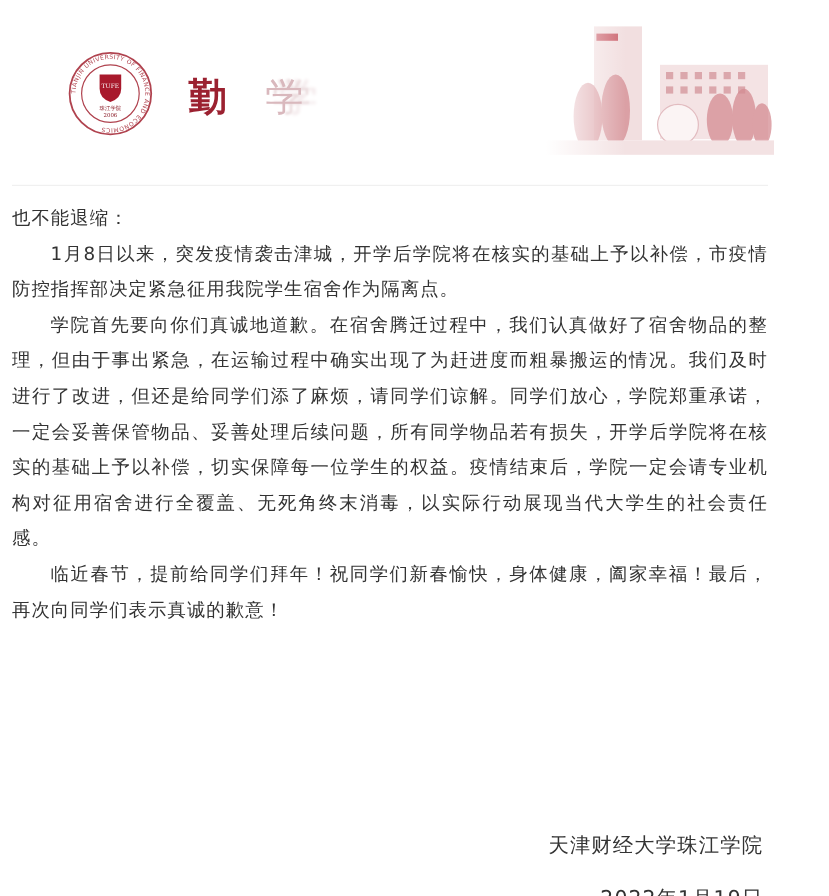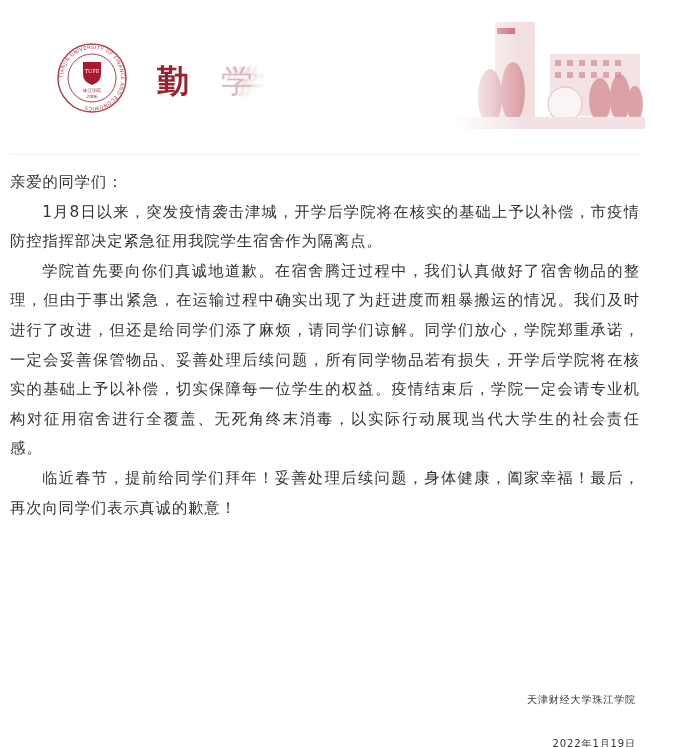--- a/index.html
+++ b/index.html
@@ -14,21 +14,21 @@
   .motto-1 { left: 157px; }
   .motto-1 .c2 { margin-left: 30px; }
   .motto-2 { left: 312px; }
   .motto-2 .c2 { margin-left: 14px; }
   .campus { position: absolute; left: 455px; top: 12px; width: 190px; height: 125px; }
   .rule { position: absolute; left: 10px; top: 154px; width: 630px; height: 1px; background: #f0f0f0; }
   .letter { position: absolute; left: 10px; top: 168px; width: 630px; font-size: 15.3px;
             line-height: 29.6px; letter-spacing: 0.9px; text-align: justify; }
   .letter p { margin: 0; }
   .letter p.indent { text-indent: 2.1em; }
-  .sign { position: absolute; right: 55px; text-align: right; font-size: 10px; letter-spacing: 0.9px; }
+  .sign { position: absolute; right: 55px; text-align: right; font-size: 17px; letter-spacing: 0.9px; }
   .sign-org { top: 693px; }
   .sign-date { top: 709px; margin-top: 28px; }
 </style>
 </head>
 <body>
 
 <div class="banner">
   <svg class="logo" viewBox="0 0 72 72">
     <circle cx="36" cy="36" r="34" fill="#fff" stroke="#b0434f" stroke-width="1.5"></circle>
     <circle cx="36" cy="36" r="24" fill="none" stroke="#b0434f" stroke-width="1"></circle>
@@ -81,20 +81,20 @@
     </g>
     <circle cx="110" cy="92" r="17" fill="#fbf4f4" stroke="#e2bcc0"></circle>
     <rect x="0" y="105" width="190" height="12" fill="#f3e2e3"></rect>
     <rect x="0" y="0" width="190" height="125" fill="url(#fadeL)"></rect>
   </svg>
 </div>
 
 <div class="rule"></div>
 
 <div class="letter">
-  <p>亲爱的同学们：</p>
+  <p>也不能退缩：</p>
   <p class="indent">1月8日以来，突发疫情袭击津城，开学后学院将在核实的基础上予以补偿，市疫情防控指挥部决定紧急征用我院学生宿舍作为隔离点。</p>
   <p class="indent">学院首先要向你们真诚地道歉。在宿舍腾迁过程中，我们认真做好了宿舍物品的整理，但由于事出紧急，在运输过程中确实出现了为赶进度而粗暴搬运的情况。我们及时进行了改进，但还是给同学们添了麻烦，请同学们谅解。同学们放心，学院郑重承诺，一定会妥善保管物品、妥善处理后续问题，所有同学物品若有损失，开学后学院将在核实的基础上予以补偿，切实保障每一位学生的权益。疫情结束后，学院一定会请专业机构对征用宿舍进行全覆盖、无死角终末消毒，以实际行动展现当代大学生的社会责任感。</p>
-  <p class="indent">临近春节，提前给同学们拜年！妥善处理后续问题，身体健康，阖家幸福！最后，再次向同学们表示真诚的歉意！</p>
+  <p class="indent">临近春节，提前给同学们拜年！祝同学们新春愉快，身体健康，阖家幸福！最后，再次向同学们表示真诚的歉意！</p>
 </div>
 
 <div class="sign sign-org">天津财经大学珠江学院</div>
 <div class="sign sign-date">2022年1月19日</div>
 
 </body></html>

